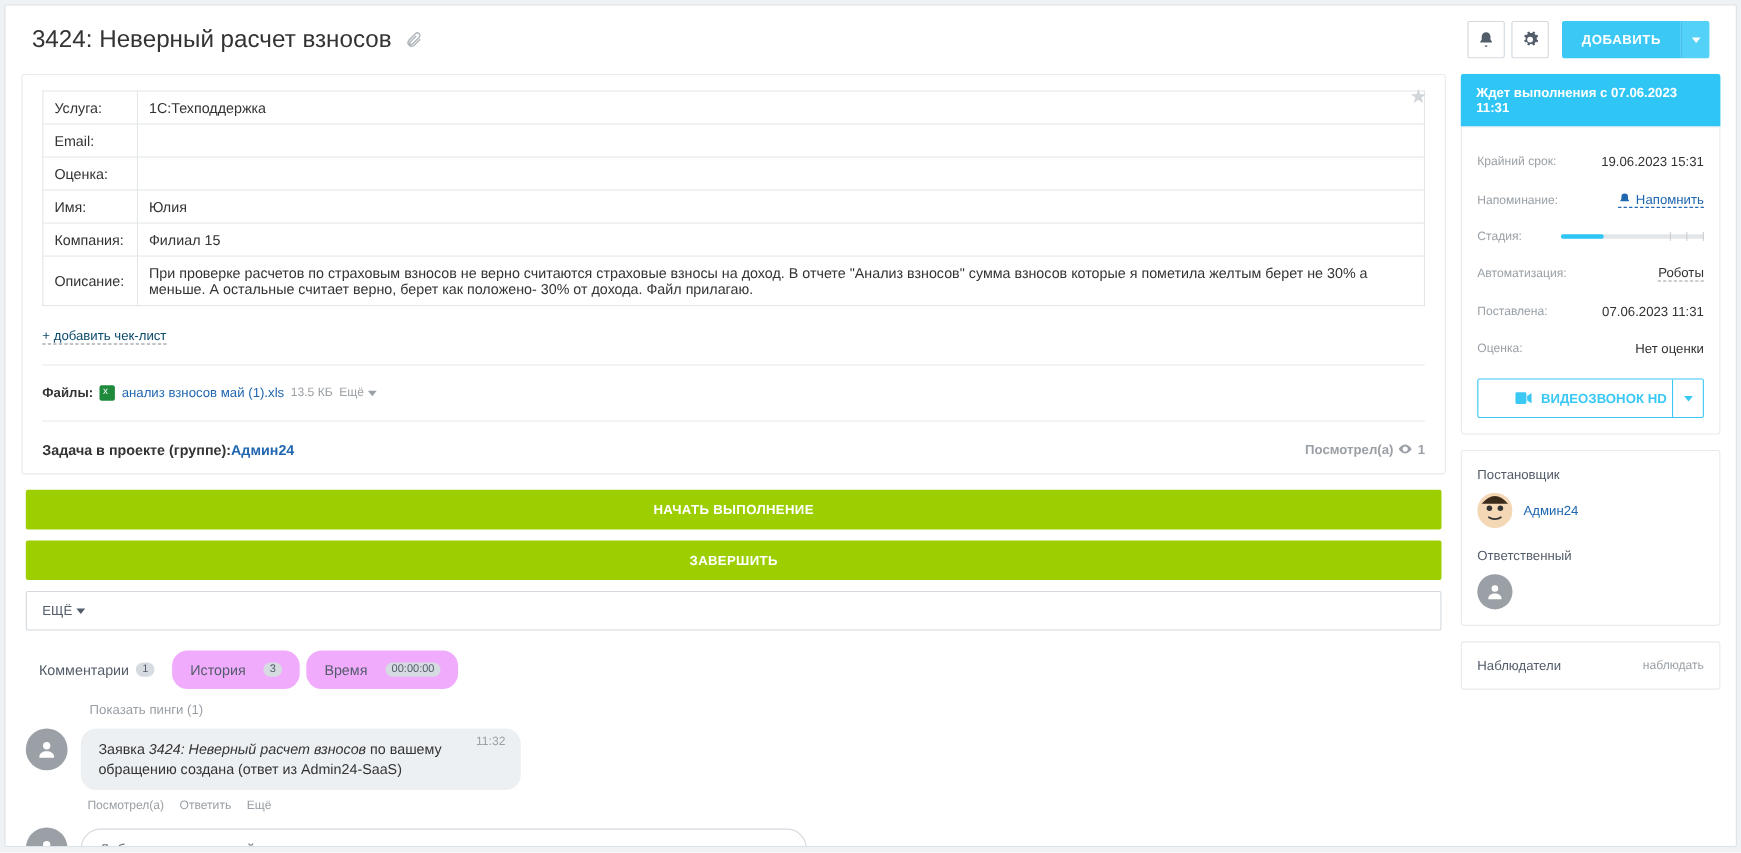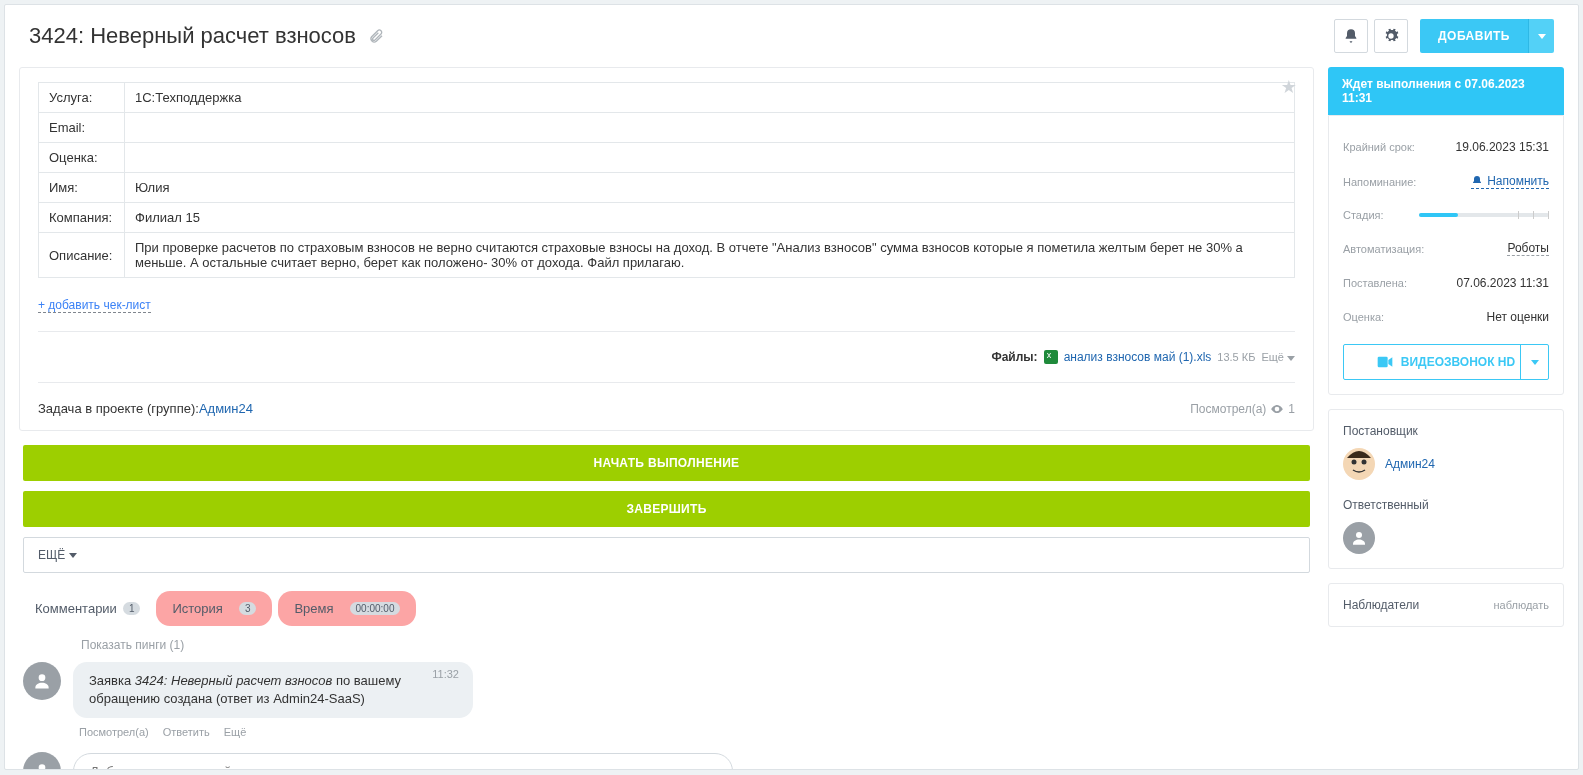--- a/index.html
+++ b/index.html
@@ -14,39 +14,39 @@
   .btn-primary-caret { background: #53d1f7; color: #fff; border: none; border-left: 1px solid #2eb8e5; height: 34px; width: 26px; border-radius: 0 2px 2px 0; cursor: pointer; display: inline-flex; align-items: center; justify-content: center; }
   .content-row { display: flex; flex: 1; overflow: hidden; }
   .main { flex: 1; padding: 0 14px 14px 14px; overflow-y: auto; }
   .card { background: #fff; border: 1px solid #e8eaed; border-radius: 3px; padding: 14px 18px; margin-bottom: 14px; }
   .task-subtitle { font-size: 14px; color: #333; margin-bottom: 18px; }
   .details-wrap { position: relative; }
   .star { position: absolute; right: -2px; top: -6px; color: #d0d5da; font-size: 18px; cursor: pointer; }
   table.detail { width: 100%; border-collapse: collapse; }
   table.detail td { border: 1px solid #e3e7ea; padding: 7px 10px; font-size: 13px; }
   table.detail td.label { width: 86px; color: #333; }
-  .add-checklist { color: #3b82f6; font-size: 12px; border-bottom: 1px dashed #80868e; cursor: pointer; margin-top: 20px; display: inline-block; }
+  .add-checklist { color: #0c4a6e; font-size: 12px; border-bottom: 1px dashed #80868e; cursor: pointer; margin-top: 20px; display: inline-block; }
   .sep { border-top: 1px solid #e8eaed; margin: 18px 0; }
-  .files-row { display: flex; align-items: center; gap: 6px; font-size: 12px; justify-content: flex-end; }
+  .files-row { display: flex; align-items: center; gap: 6px; font-size: 12px; }
   .files-label { font-weight: bold; color: #333; }
   .file-link { color: #2067b0; cursor: pointer; }
   .file-size { color: #9aa0a6; font-size: 11px; }
   .file-more { color: #9aa0a6; font-size: 11px; cursor: pointer; }
   .xls-icon { width: 14px; height: 14px; display: inline-block; background: #1f8a3b; border-radius: 2px; position: relative; }
   .xls-icon::after { content: 'x'; color: #fff; font-size: 9px; position: absolute; left: 3px; top: 0; }
-  .project-row { display: flex; align-items: flex-end; font-size: 13px; }
+  .project-row { display: flex; align-items: flex-start; font-size: 13px; font-weight: bold; }
   .project-link { color: #2067b0; cursor: pointer; }
   .project-spacer { flex: 1; }
   .viewed { color: #9aa0a6; font-size: 12px; display: flex; align-items: center; gap: 4px; }
   .actions-row { display: flex; gap: 10px; margin: 14px 4px 18px 4px; flex-direction: column; }
   .btn-green { background: #9dcf00; color: #fff; border: none; height: 36px; padding: 0 18px; font-size: 12px; font-weight: bold; border-radius: 2px; cursor: pointer; letter-spacing: 0.3px; text-transform: uppercase; }
   .btn-white { background: #fff; color: #535c69; border: 1px solid #d3d9de; height: 36px; padding: 0 14px; font-size: 12px; border-radius: 2px; cursor: pointer; display: inline-flex; align-items: center; gap: 4px; text-transform: uppercase; }
   .tabs { display: flex; gap: 0; margin-bottom: 12px; }
   .tab { padding: 10px 16px; font-size: 13px; color: #535c69; cursor: pointer; border-radius: 14px; background: transparent; display: flex; align-items: center; gap: 6px; }
-  .tab.inactive { background: #fca5a5; margin-right: 6px; gap: 16px; }
+  .tab.inactive { background: #f0abfc; margin-right: 6px; gap: 16px; }
   .tab.active { background: transparent; }
   .tab-badge { background: #d5dbe0; color: #535c69; border-radius: 8px; font-size: 10px; padding: 1px 6px; }
   .comments-area { padding: 0 4px; }
   .show-pings { color: #9aa0a6; font-size: 12px; margin: 0 0 10px 58px; cursor: pointer; }
   .comment-row { display: flex; gap: 12px; margin-bottom: 8px; }
   .avatar { width: 38px; height: 38px; border-radius: 50%; background: #9aa0a6; display: flex; align-items: center; justify-content: center; color: #fff; flex-shrink: 0; }
   .comment-bubble { background: #ecf0f3; border-radius: 14px; padding: 10px 16px 10px 16px; position: relative; max-width: 400px; }
   .comment-time { position: absolute; top: 6px; right: 14px; font-size: 11px; color: #9aa0a6; }
   .comment-text { font-size: 13px; color: #333; line-height: 1.4; padding-right: 40px; }
   .comment-meta { font-size: 11px; color: #9aa0a6; margin: 4px 0 0 56px; display: flex; gap: 14px; }

